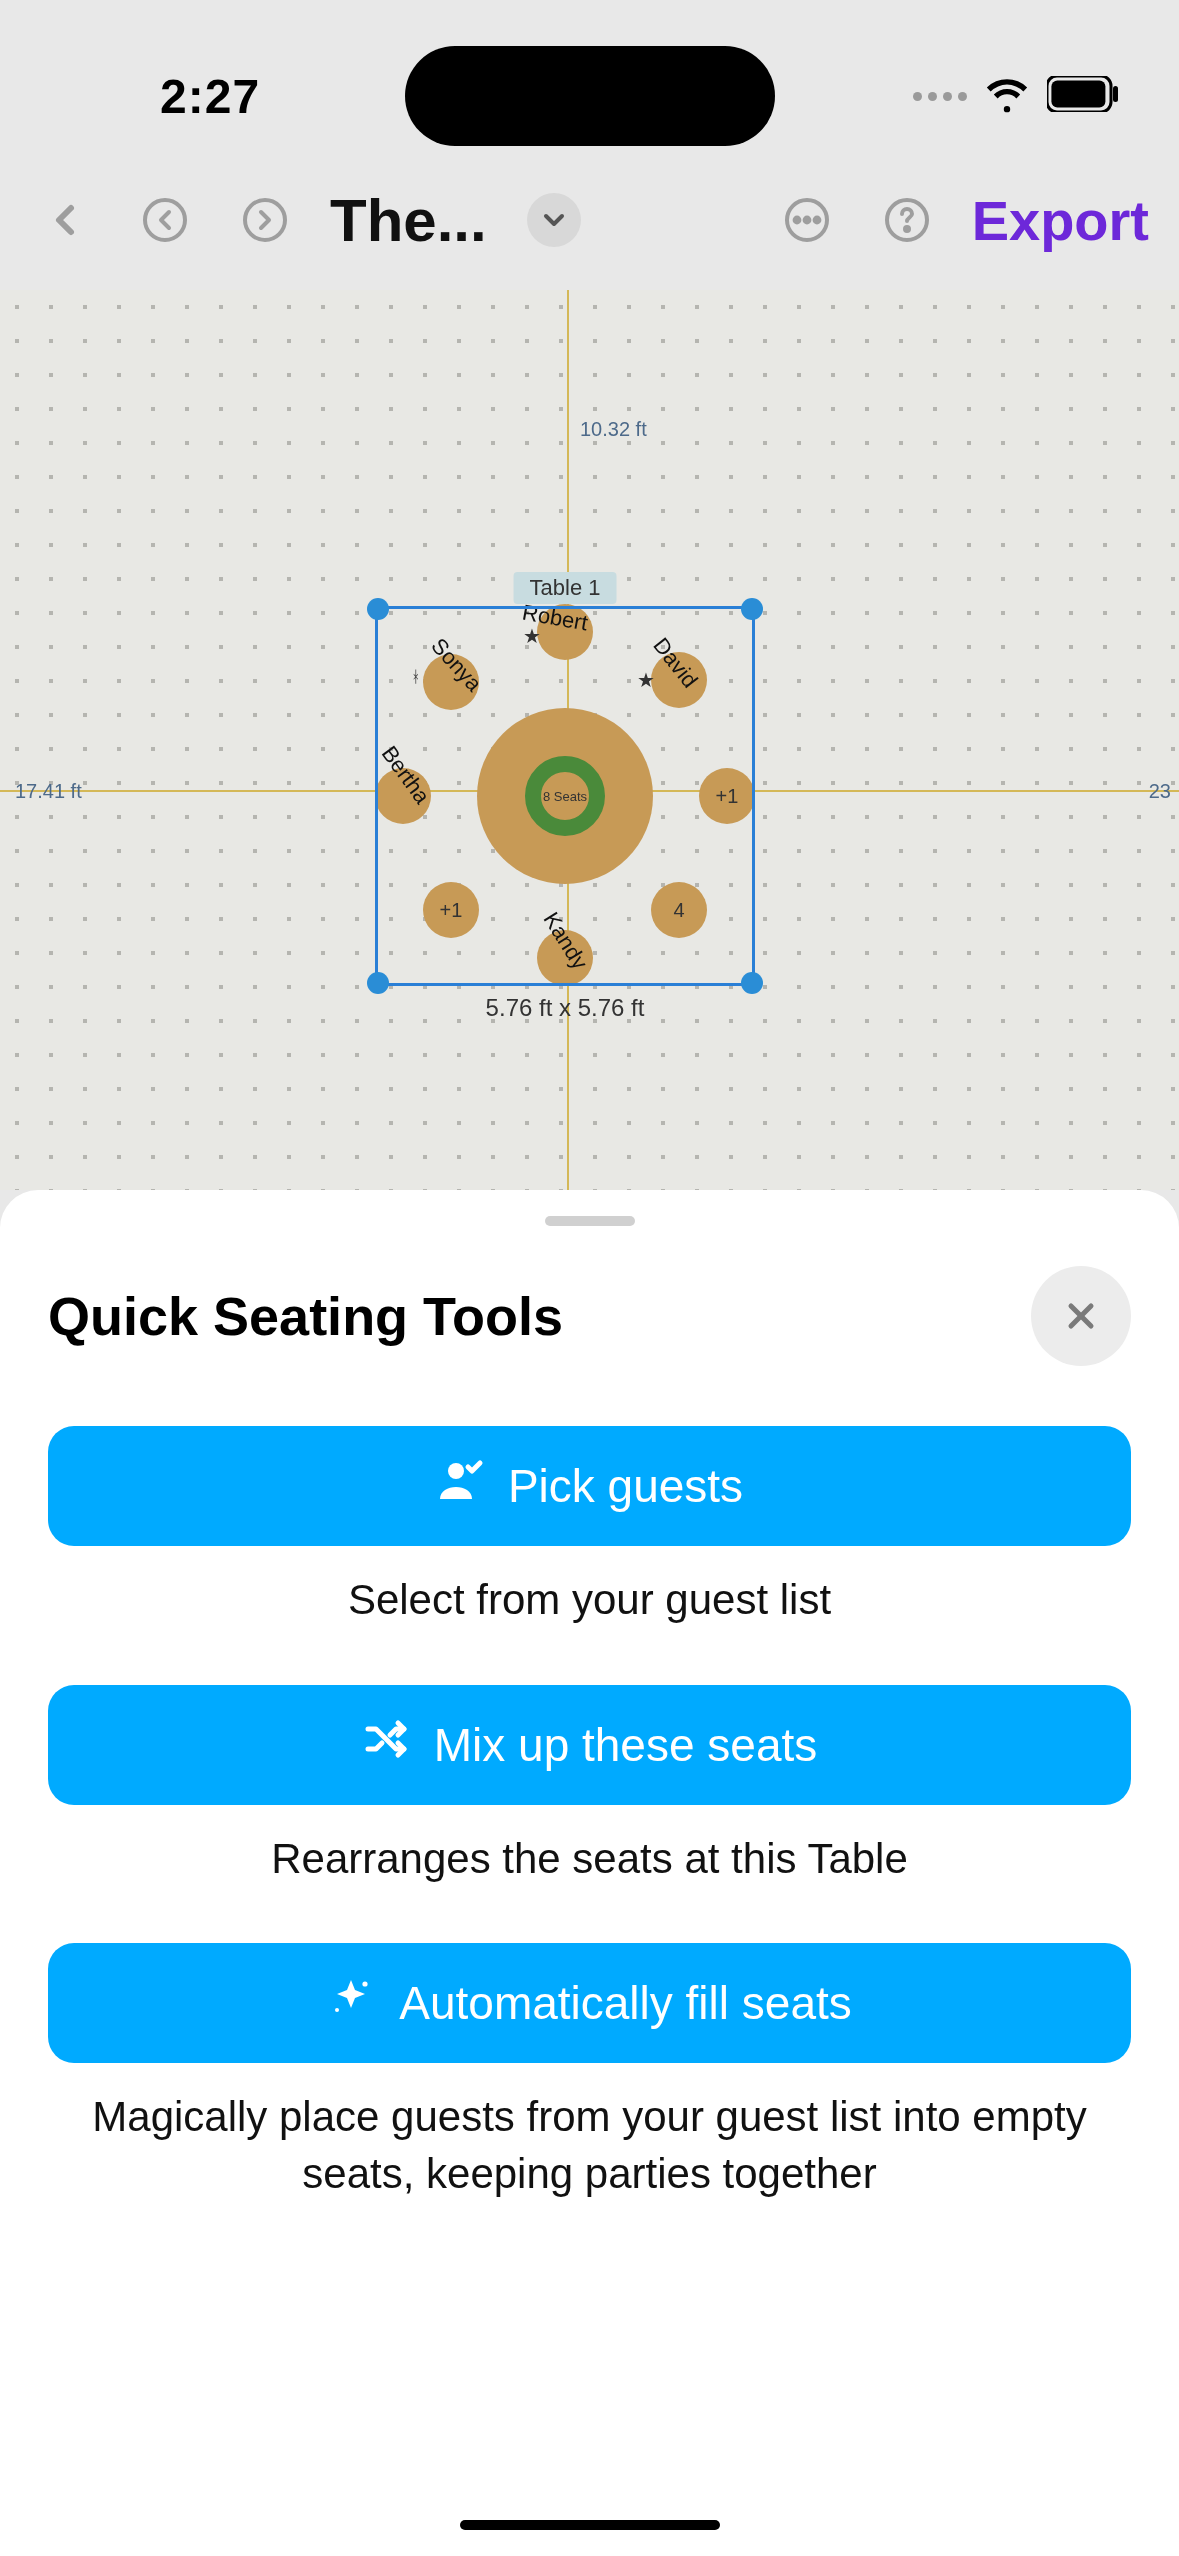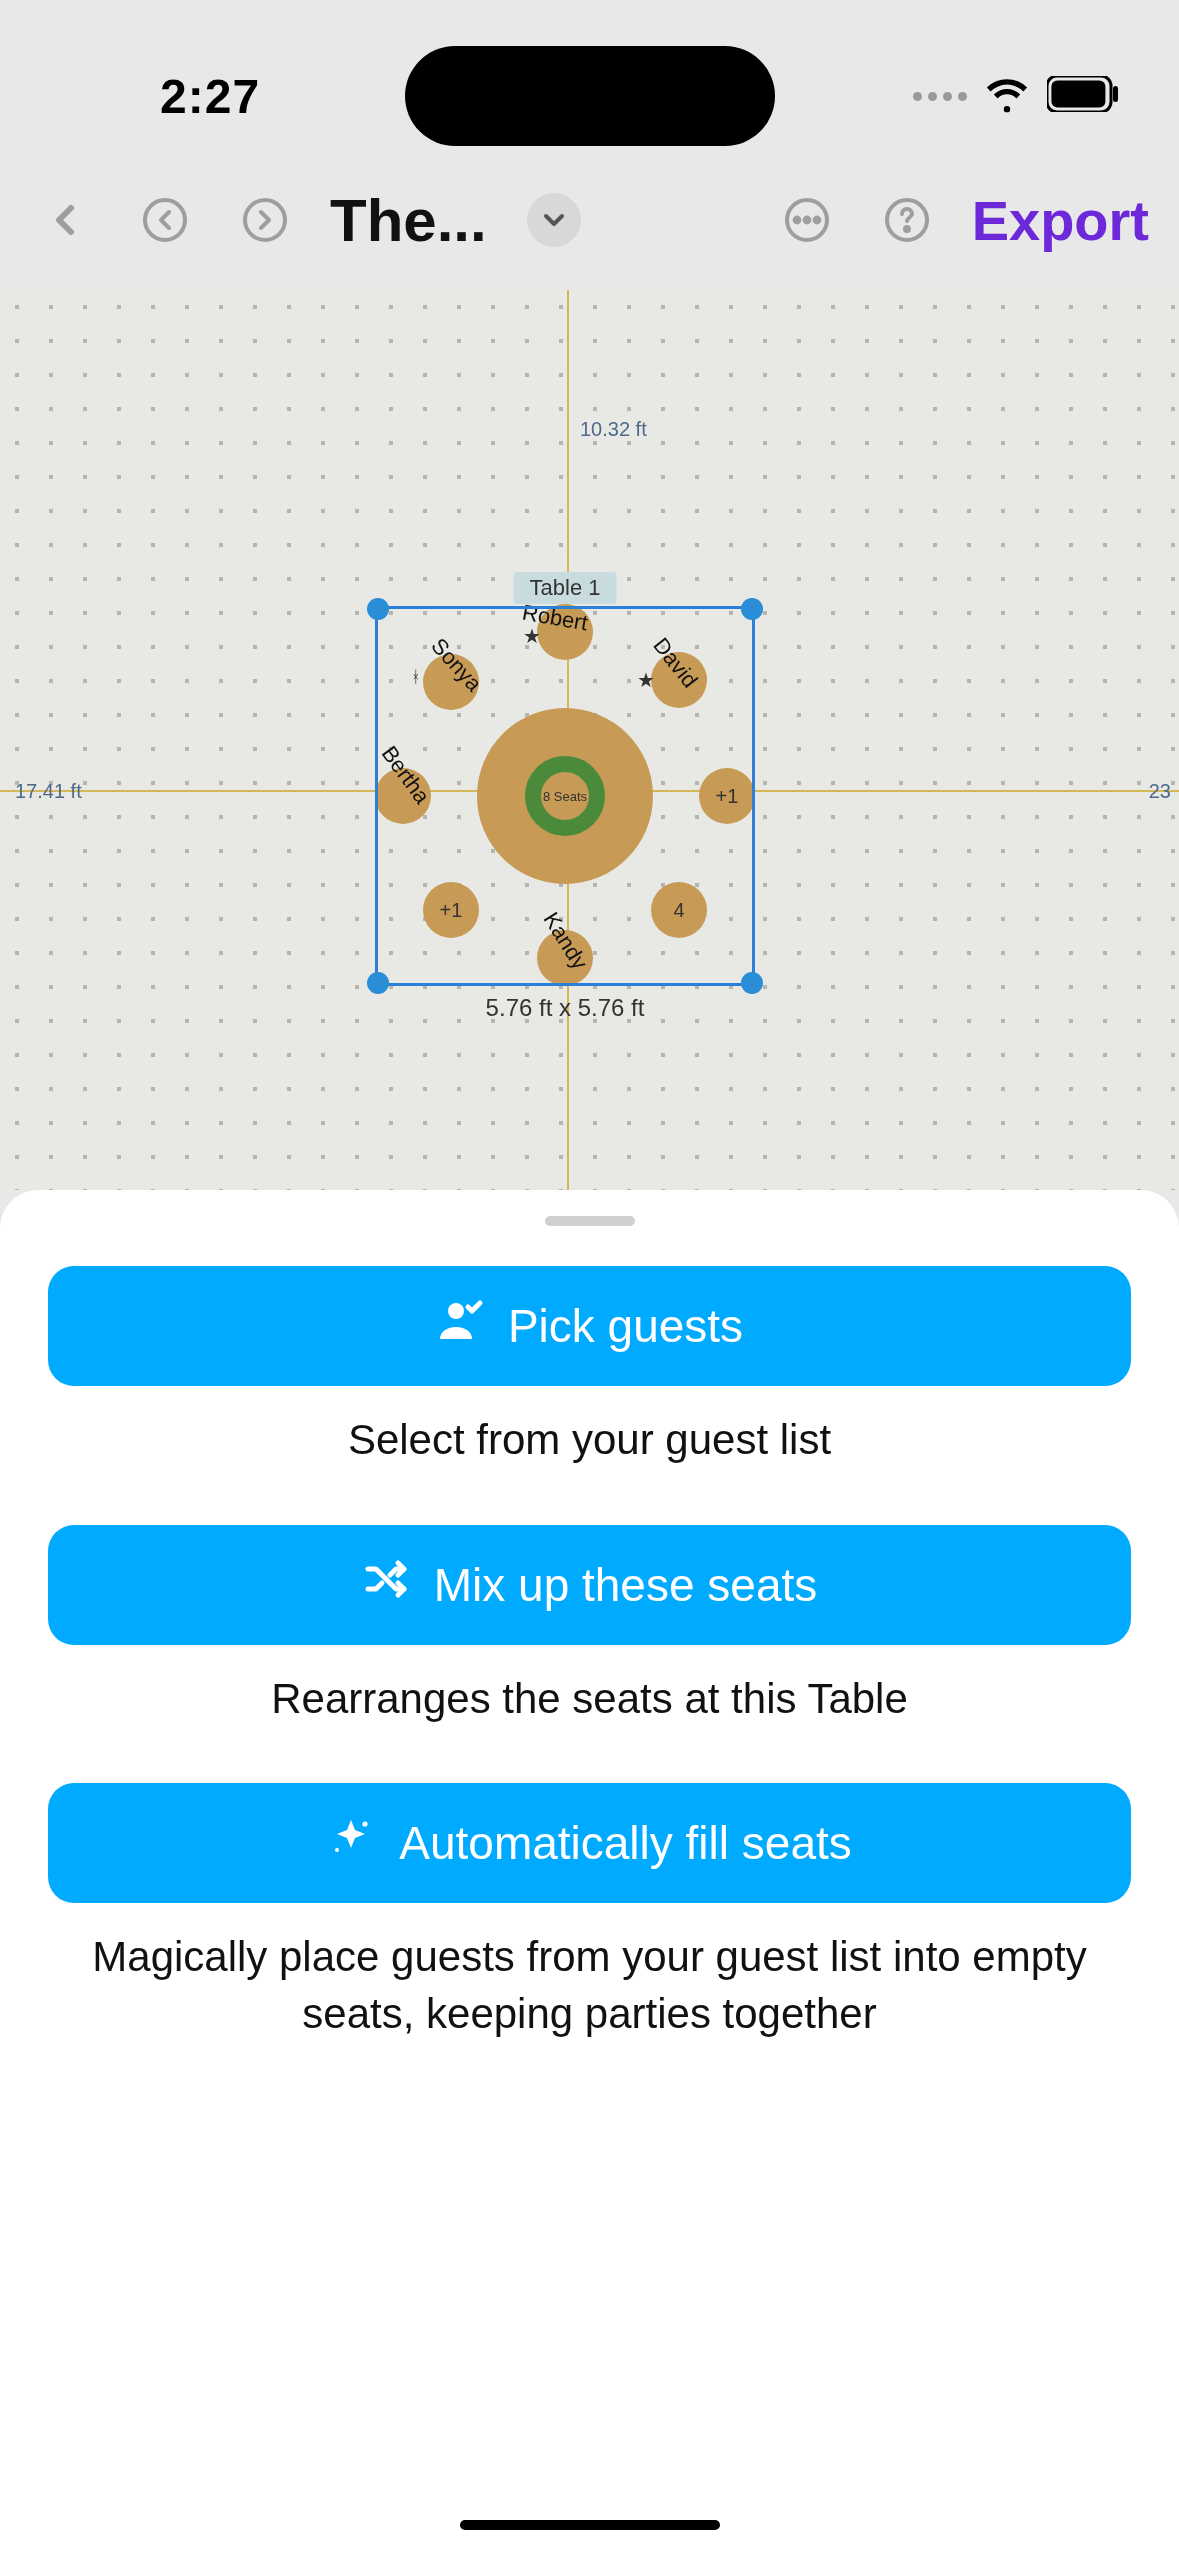--- a/index.html
+++ b/index.html
@@ -186,20 +186,29 @@
       <div class="sel-handle sh-tr"></div>
       <div class="sel-handle sh-bl"></div>
       <div class="sel-handle sh-br"></div>
     </div>
     <div class="dims-label">5.76 ft x 5.76 ft</div>
   </div>
 </div>
 
 <div class="sheet">
   <div class="grabber"></div>
+  <div class="sheet-header">
+    <div class="sheet-title">Quick Seating Tools</div>
+    <div class="close-btn">
+      <svg viewBox="0 0 24 24" fill="none" stroke-width="3" stroke-linecap="round">
+          <line x1="6" y1="6" x2="18" y2="18"></line>
+          <line x1="18" y1="6" x2="6" y2="18"></line>
+        </svg>
+    </div>
+  </div>
 
   <div class="action-btn">
     <span>
       <svg viewBox="0 0 24 24" fill="#fff">
           <circle cx="10" cy="7" r="4"></circle>
           <path d="M2 21c0-4 4-6 8-6s8 2 8 6z"></path>
           <path d="M16 5l2 2 4-4" fill="none" stroke="#fff" stroke-width="2.5" stroke-linecap="round" stroke-linejoin="round"></path>
         </svg>
     </span>
     <span>Pick guests</span>

